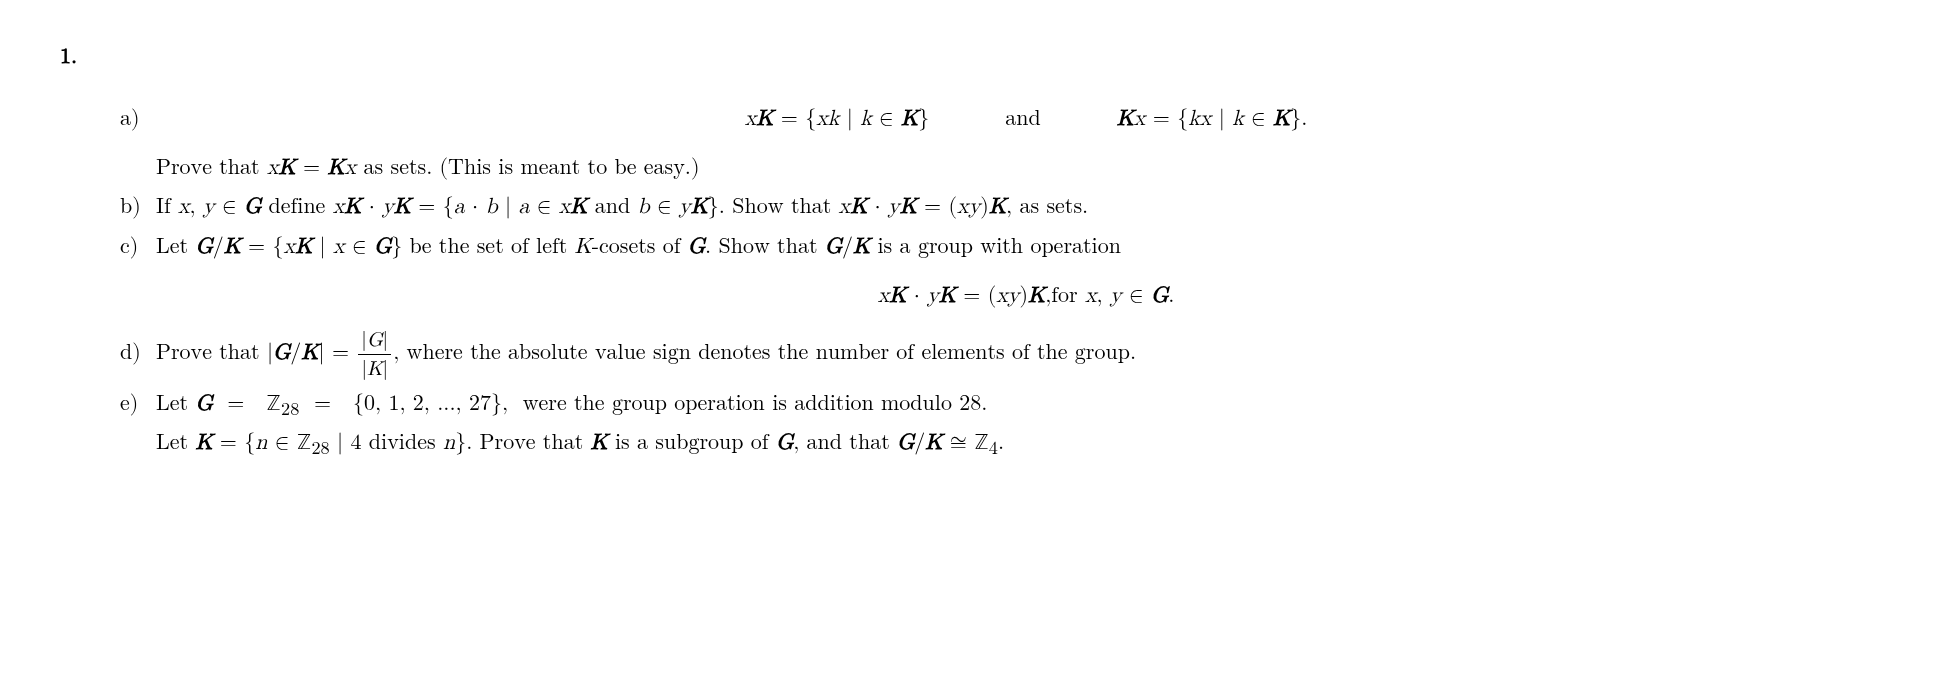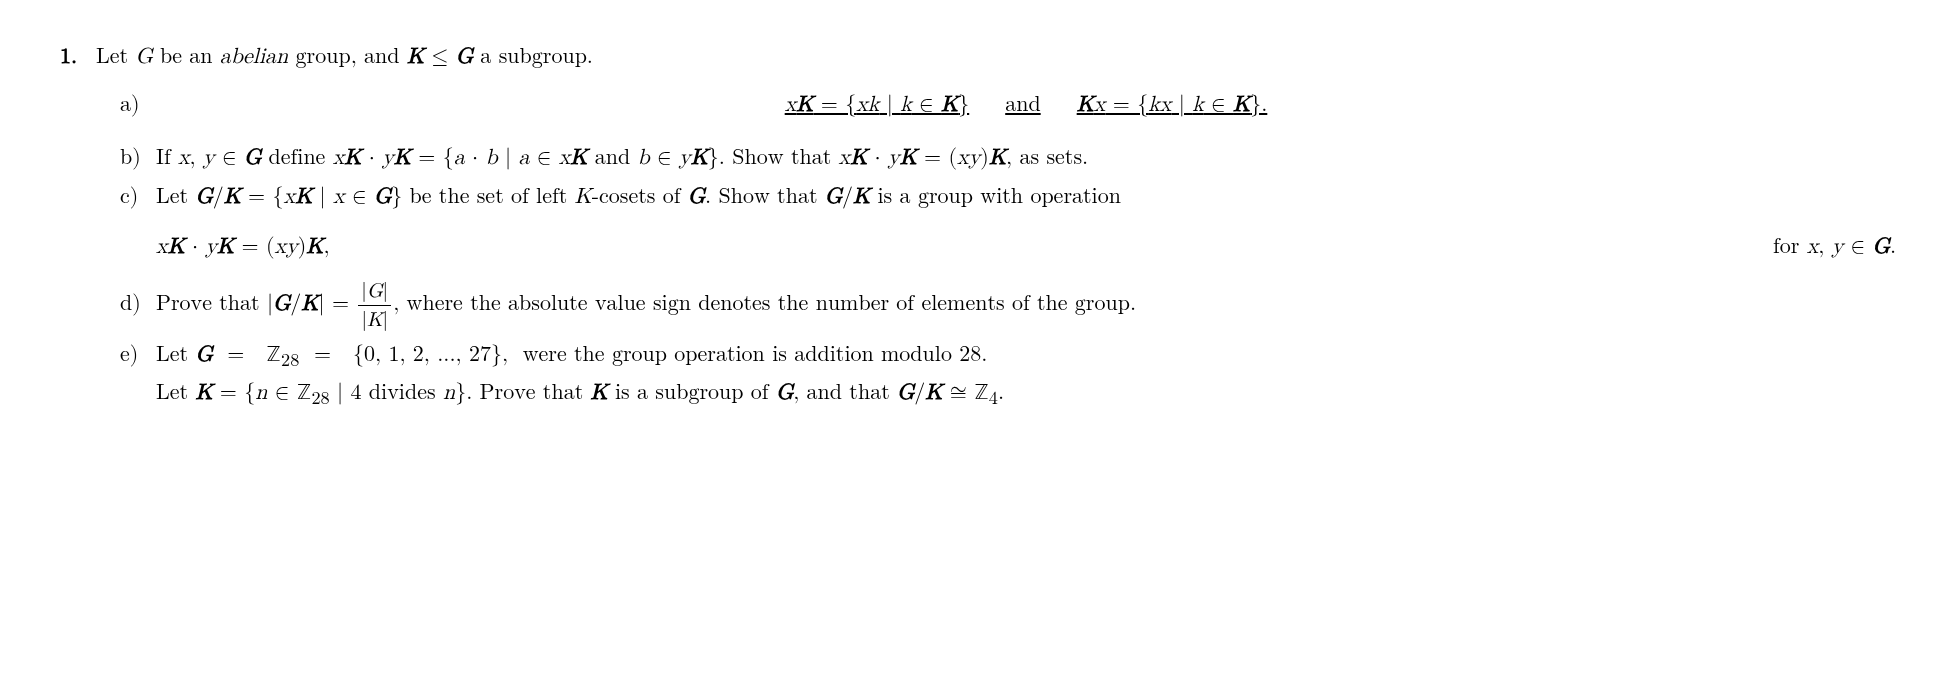--- a/index.html
+++ b/index.html
@@ -49,31 +49,30 @@
     }
     .sub-content {
       flex: 1;
       font-size: 22px;
       line-height: 1.6;
     }
     .centered-formula {
       display: flex;
       justify-content: center;
       align-items: baseline;
-      gap: 36px;
-      margin: 6px 0 14px 0;
+      gap: 76px;
+      margin: 20px 0 14px 0;
       font-size: 22px;
-      text-decoration: underline;
     }
     .formula-block {
       font-size: 22px;
     }
     .centered-formula2 {
       display: flex;
-      justify-content: space-between;
+      justify-content: center;
       align-items: baseline;
       margin: 14px 0 10px 0;
       font-size: 22px;
     }
     em { font-style: italic; }
     strong { font-weight: bold; }
     .frac {
       display: inline-flex;
       flex-direction: column;
       align-items: center;
@@ -91,35 +90,33 @@
       line-height: 1.3;
     }
   </style>
 </head>
 <body>
 
 <div class="problem">
 
   <div class="problem-header">
     <span class="problem-number"><strong>1.</strong></span>
-    <span class="problem-text">
-      Let <em>G</em> be an <em>abelian</em> group, and <strong><em>K</em></strong> ≤ <strong><em>G</em></strong> a subgroup.
-    </span>
   </div>
 
   <div class="sub-items">
 
     <div class="sub-item">
       <span class="sub-label">a)</span>
       <div class="sub-content">
         <div class="centered-formula">
           <span class="formula-block"><em>x</em><strong><em>K</em></strong> = {<em>xk</em> | <em>k</em> ∈ <strong><em>K</em></strong>}</span>
           <span class="formula-block">and</span>
           <span class="formula-block"><strong><em>K</em></strong><em>x</em> = {<em>kx</em> | <em>k</em> ∈ <strong><em>K</em></strong>}.</span>
         </div>
+        <span>Prove that <em>x</em><strong><em>K</em></strong> = <strong><em>K</em></strong><em>x</em> as sets.  (This is meant to be easy.)</span>
       </div>
     </div>
 
     <div class="sub-item">
       <span class="sub-label">b)</span>
       <div class="sub-content">
         <span>If <em>x</em>, <em>y</em> ∈ <strong><em>G</em></strong> define <em>x</em><strong><em>K</em></strong> · <em>y</em><strong><em>K</em></strong> = {<em>a</em> · <em>b</em> | <em>a</em> ∈ <em>x</em><strong><em>K</em></strong> and <em>b</em> ∈ <em>y</em><strong><em>K</em></strong>}. Show that <em>x</em><strong><em>K</em></strong> · <em>y</em><strong><em>K</em></strong> = (<em>xy</em>)<strong><em>K</em></strong>, as sets.</span>
       </div>
     </div>
 

